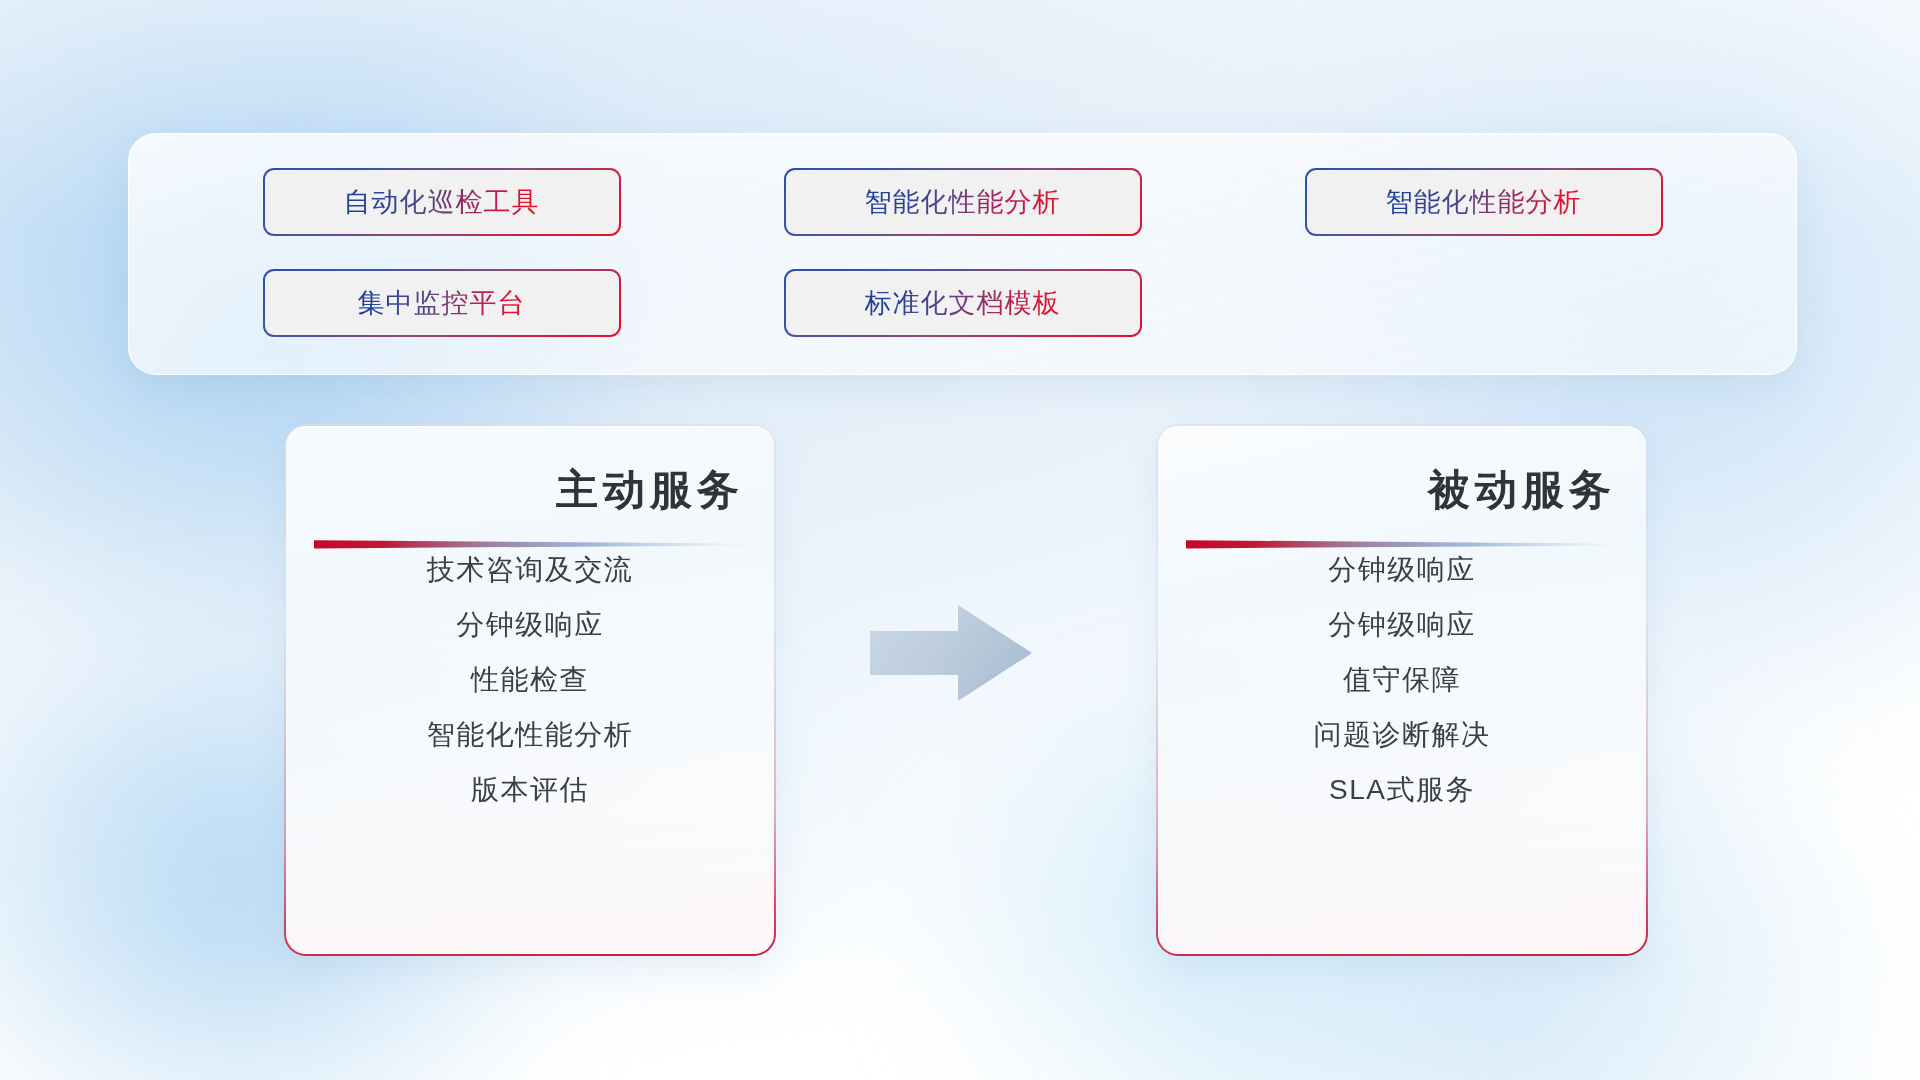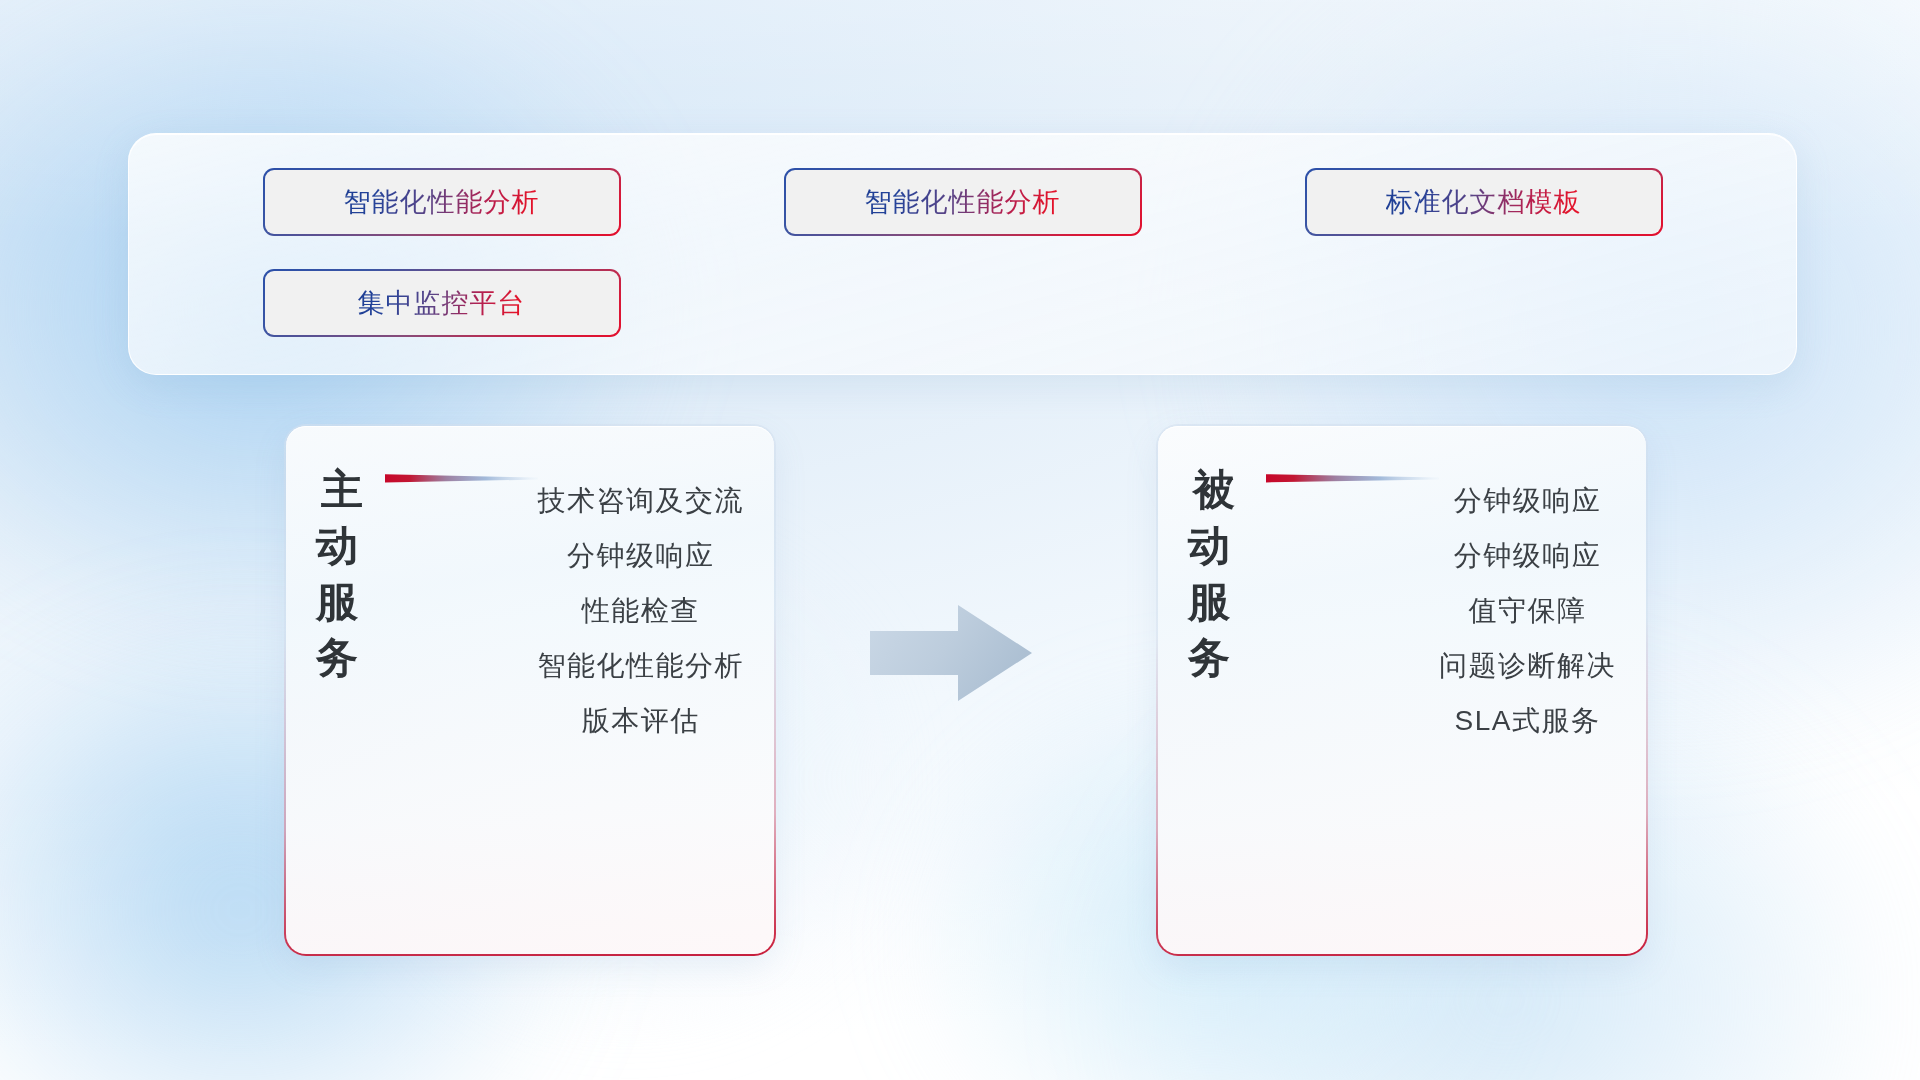--- a/index.html
+++ b/index.html
@@ -112,38 +112,37 @@
   #cardRight{left:1156px;
     background:linear-gradient(178deg, rgba(214,226,240,.55) 0%, rgba(214,226,240,.35) 38%, rgba(226,120,140,.55) 74%, #cf1330 100%);
   }
   .cardInner{
     width:100%;height:100%;
     border-radius:20px;
     background:linear-gradient(170deg, rgba(255,255,255,.86) 0%, rgba(243,249,253,.92) 30%, rgba(248,252,254,.96) 62%, rgba(255,255,255,.97) 100%);
     box-shadow:inset 0 1px 0 rgba(255,255,255,.95), 0 12px 34px rgba(110,150,195,.13);
     box-sizing:border-box;
     padding:26px 30px 26px 30px;
-    display:flex;flex-direction:row;align-items:flex-start;
+    display:flex;flex-direction:column;align-items:flex-end;
     position:relative;
     overflow:hidden;
   }
   .cardTitle{
     font-size:42px;
     font-weight:700;
     color:#2f3438;
     letter-spacing:5px;
     margin-top:10px;
     text-indent:5px;
   }
   .divider{
     width:430px;height:11px;margin-top:20px;position:relative;
   }
   .divider svg{display:block;width:100%;height:100%;}
   .cardList{
-    margin-top:28px;
     display:flex;flex-direction:column;align-items:center;
     width:100%;
     gap:13px;
   }
   .cardItem{
     font-size:28px;
     color:#3b4045;
     letter-spacing:1.5px;
     line-height:1.5;
     white-space:nowrap;
@@ -165,43 +164,48 @@
   <div class="bgblobC"></div>
   <div class="bgblobD"></div>
   <div class="bgblobE"></div>
   <div class="bgblobF"></div>
   <div class="bgwash"></div>
 </div>
 
 <div id="topPanel">
   <div class="pillGrid">
 
+    <div class="pillWrap">
+      <div class="pill">
+        <span class="pillText">自动化巡检工具</span>
+      </div>
+    </div>
 
 
     <div class="pillWrap">
       <div class="pill">
         <span class="pillText">智能化性能分析</span>
       </div>
     </div>
 
     <div class="pillWrap">
       <div class="pill">
         <span class="pillText">智能化性能分析</span>
       </div>
     </div>
 
     <div class="pillWrap">
       <div class="pill">
+        <span class="pillText">集中监控平台</span>
+      </div>
+    </div>
+
+    <div class="pillWrap">
+      <div class="pill">
         <span class="pillText">标准化文档模板</span>
-      </div>
-    </div>
-
-    <div class="pillWrap">
-      <div class="pill">
-        <span class="pillText">集中监控平台</span>
       </div>
     </div>
 
   </div>
 </div>
 
 <div class="card" id="cardLeft">
   <div class="cardInner">
     <div class="cardTitle">主动服务</div>
 

